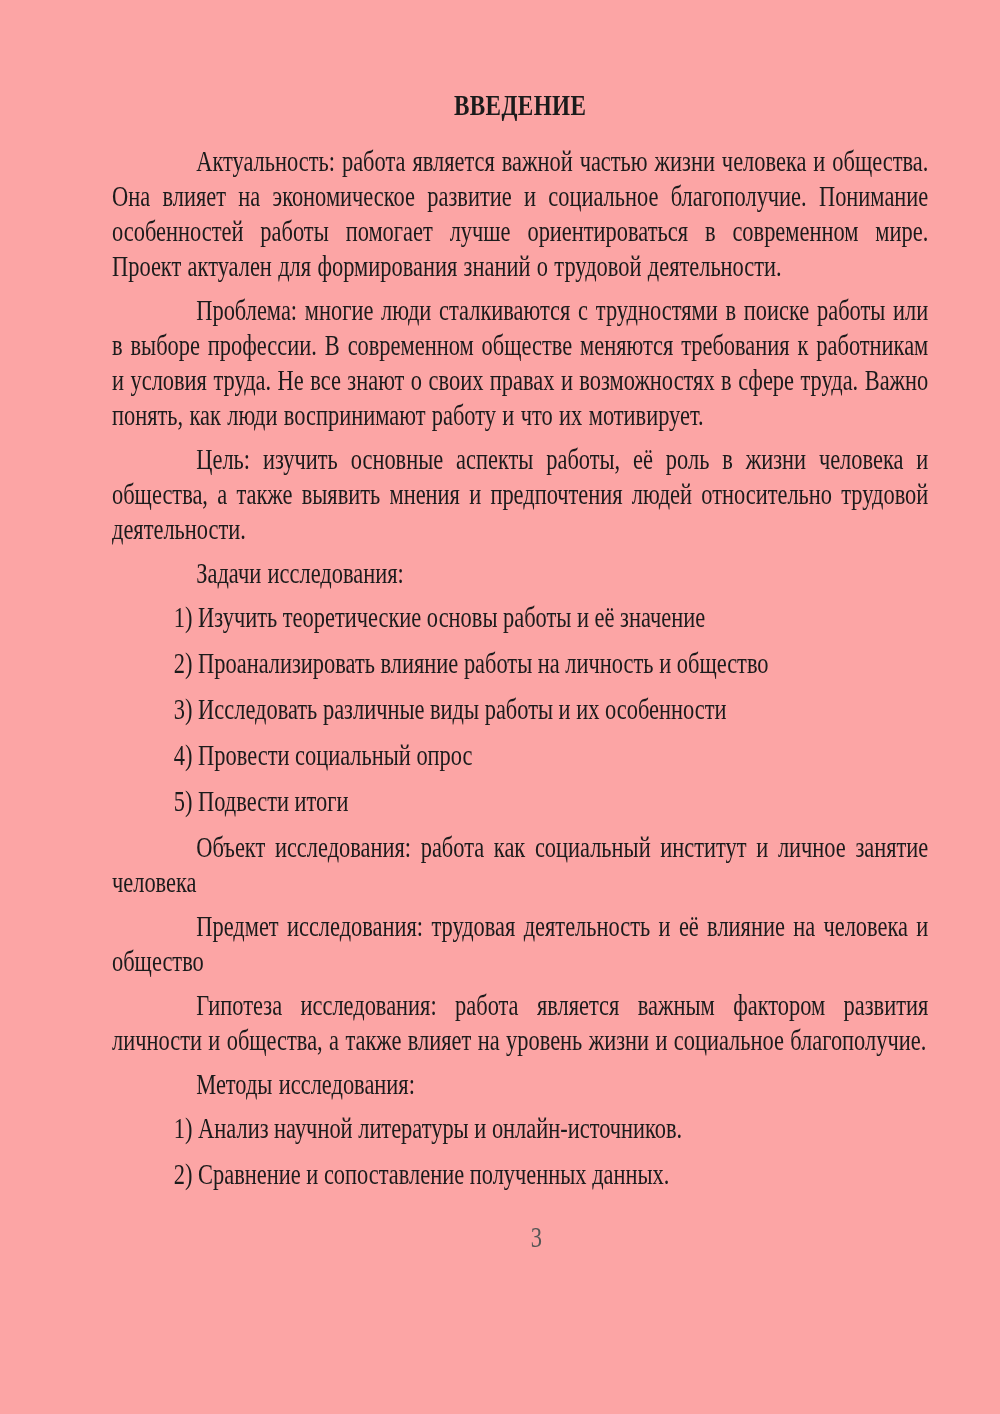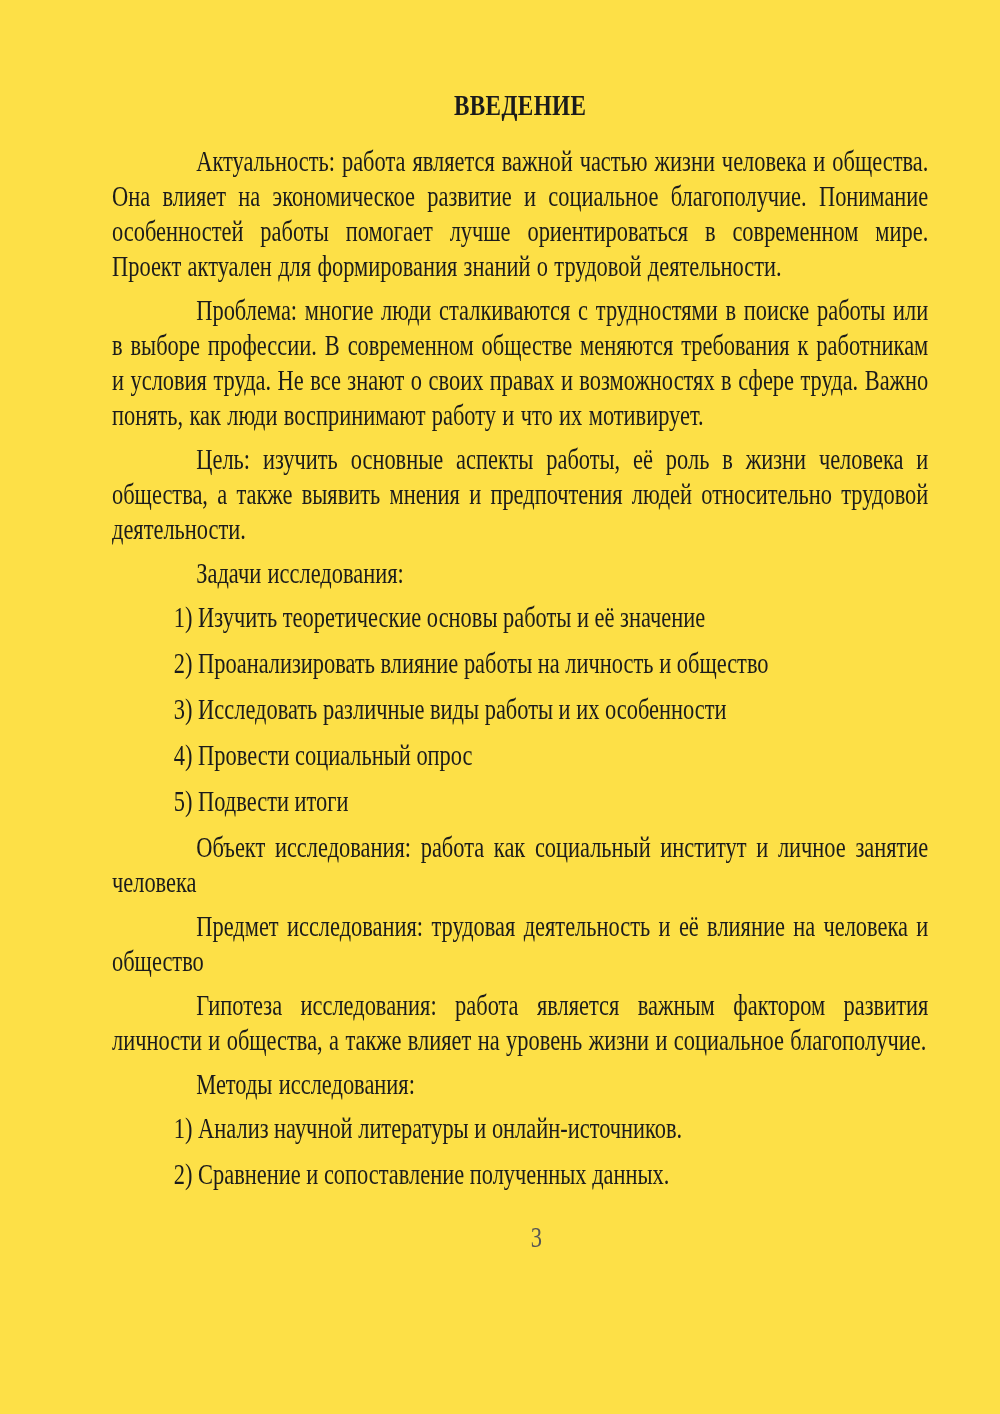--- a/index.html
+++ b/index.html
@@ -4,21 +4,21 @@
 <style>
   html, body {
     margin: 0;
     padding: 0;
     background: #ffffff;
   }
   .page {
     position: relative;
     width: 1000px;
     height: 1414px;
-    background: #fde047;
+    background: #fca5a5;
     overflow: hidden;
     font-family: "Liberation Serif", "DejaVu Serif", serif;
   }
   
   .content {
     position: absolute;
     left: 112px;
     top: 87px;
     width: 1056px;
     transform: scaleX(0.773);

